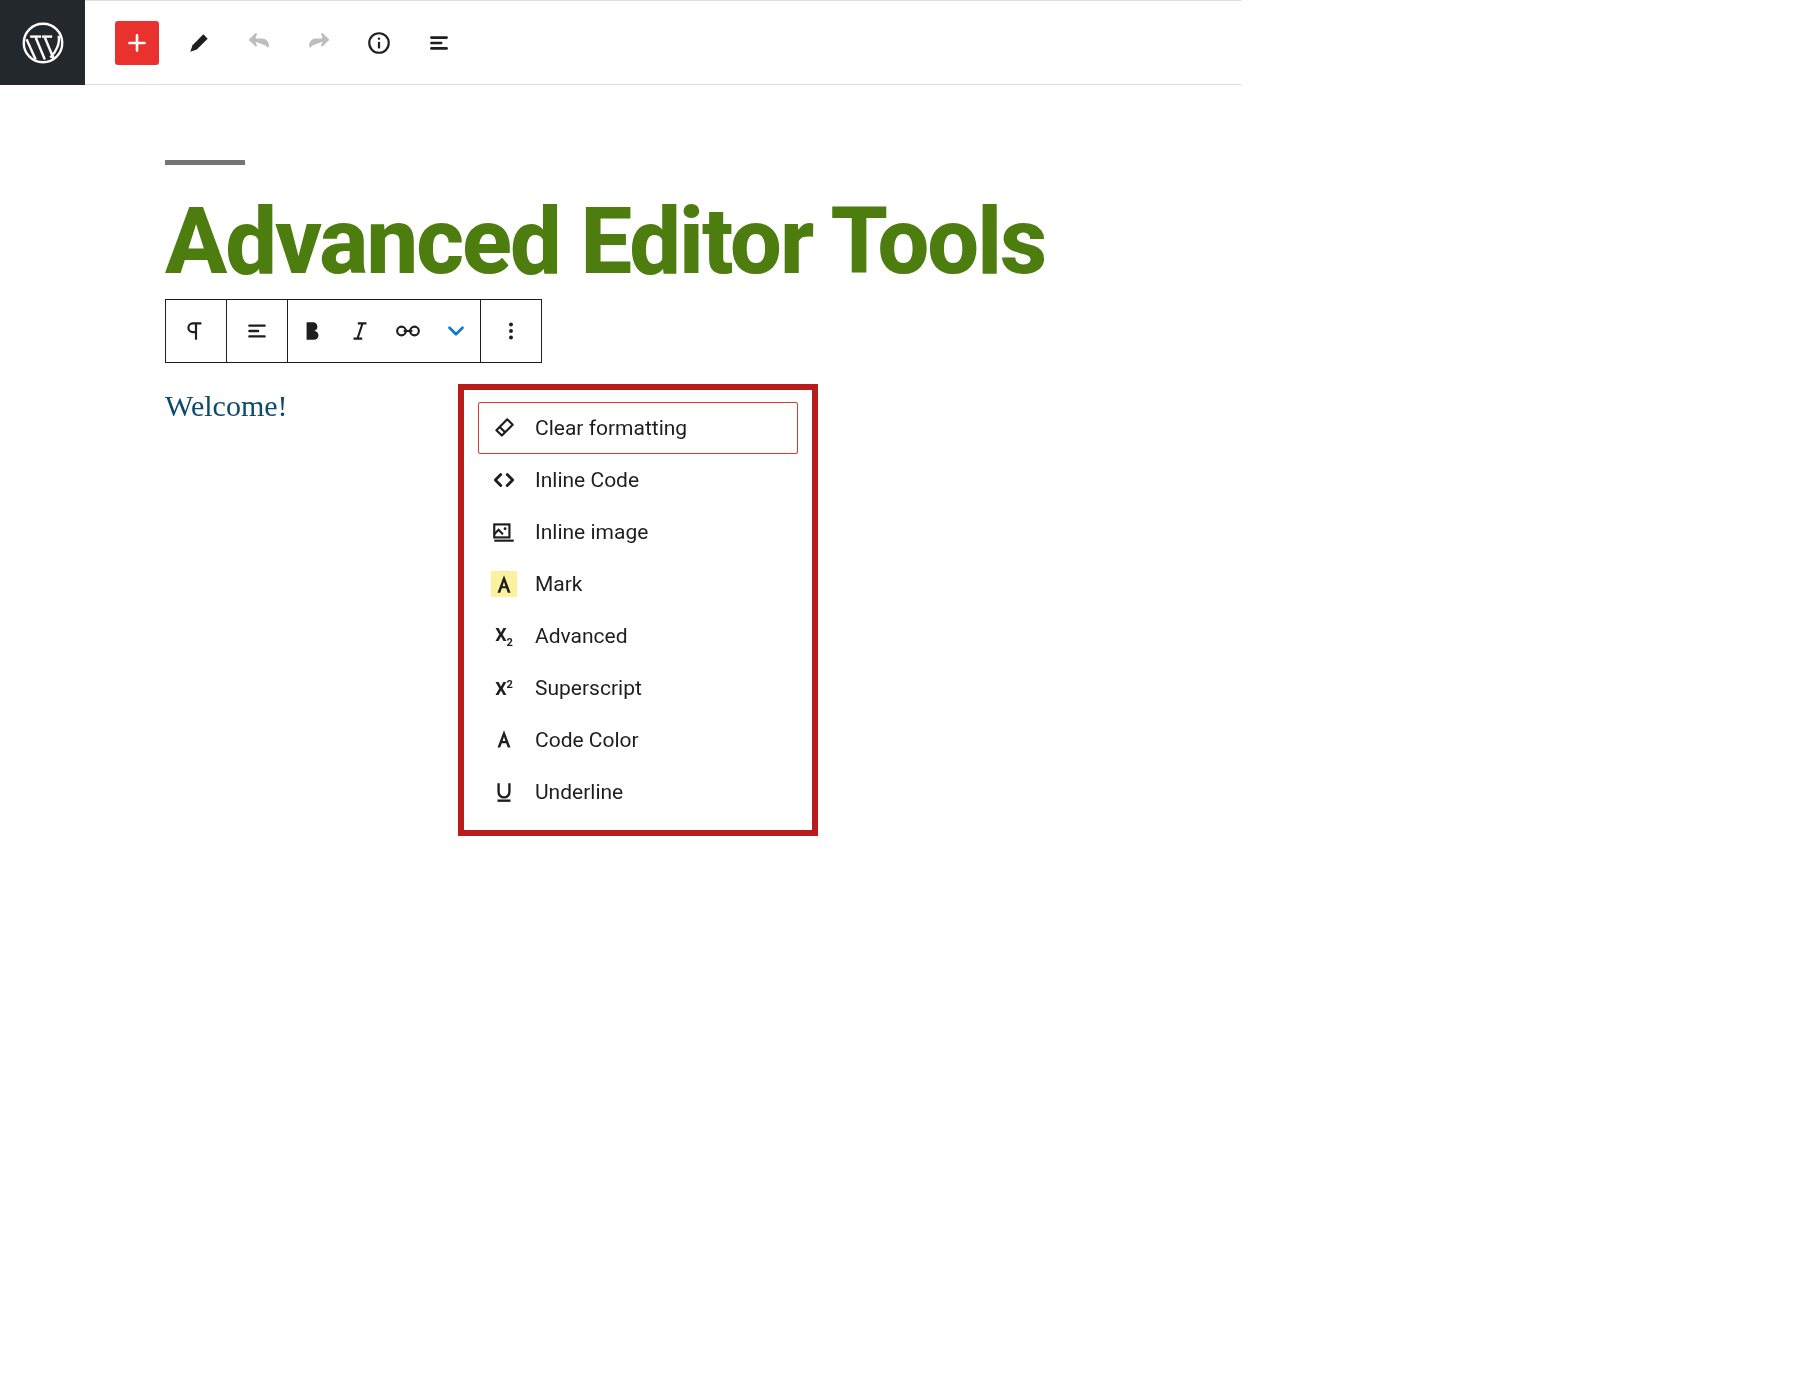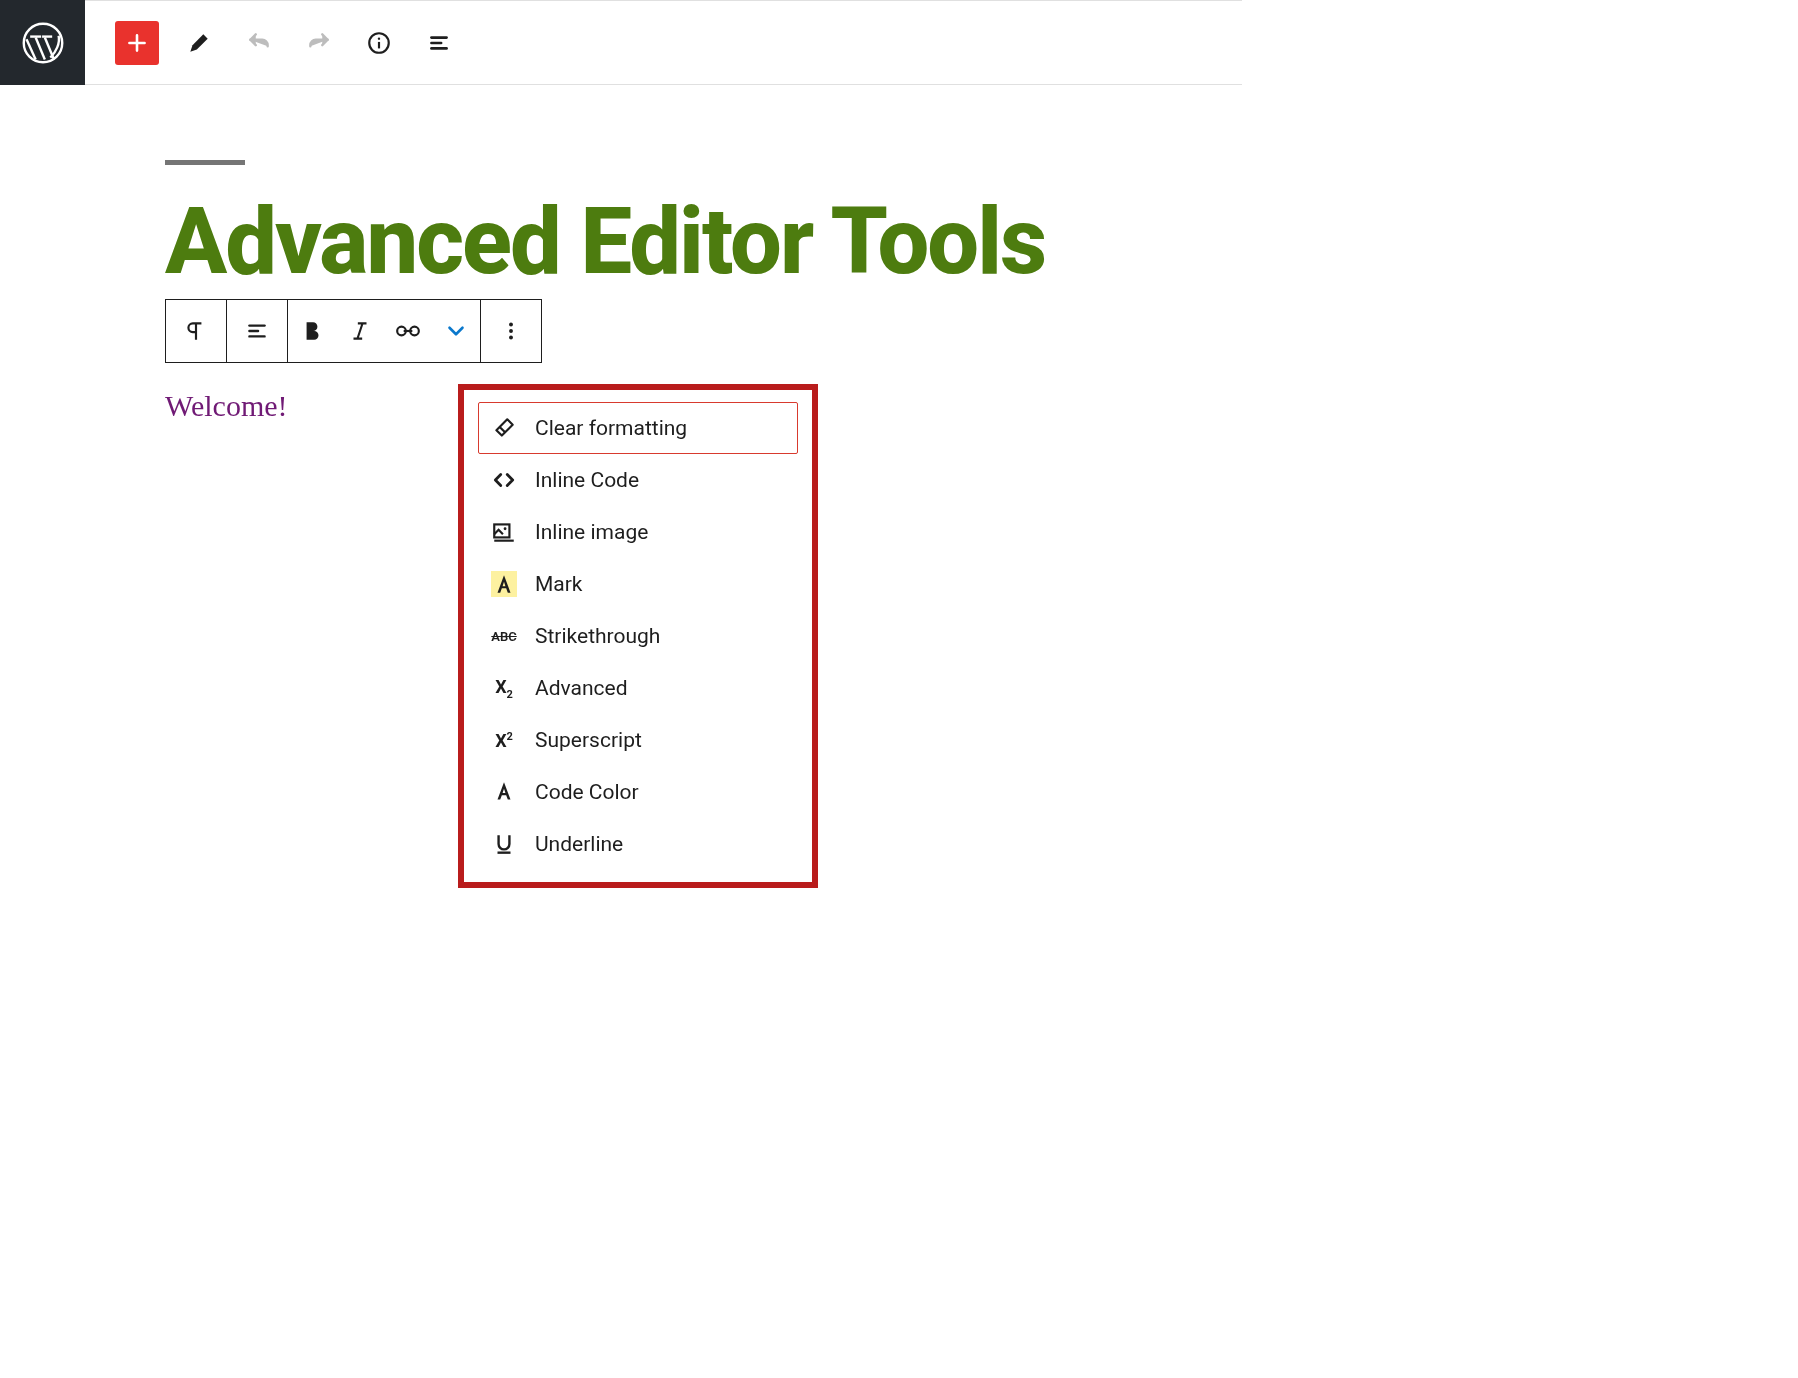--- a/index.html
+++ b/index.html
@@ -96,21 +96,21 @@
     cursor: pointer;
   }
   .tb-btn.narrow { width: 48px; }
   .tb-btn.more { width: 60px; }
   .tb-btn svg { width: 26px; height: 26px; }
 
   .welcome-text {
     margin-top: 26px;
     font-family: Georgia, "Times New Roman", serif;
     font-size: 30px;
-    color: #701a75;
+    color: #0c4a6e;
   }
 
   
   .dropdown {
     position: absolute;
     left: 458px;
     top: 384px;
     width: 360px;
     border: 6px solid #b91c1c;
     background: #fff;
@@ -295,26 +295,20 @@
     <span class="dd-icon">
       <span class="mark-bg">
         <svg viewBox="0 0 24 24" fill="#1e1e1e">
           <path d="M12 4 L18 20 H15.5 L14 16 H10 L8.5 20 H6 Z M10.7 14 H13.3 L12 10 Z"></path>
         </svg>
       </span>
     </span>
     <span>Mark</span>
   </div>
 
-  <div class="dd-item">
-    <span class="dd-icon">
-      <span style="font-size:13px;font-weight:600;text-decoration:line-through;">ABC</span>
-    </span>
-    <span>Strikethrough</span>
-  </div>
 
   <div class="dd-item">
     <span class="dd-icon">
       <span style="font-size:18px;font-weight:700;">X<sub style="font-size:11px;">2</sub></span>
     </span>
     <span>Advanced</span>
   </div>
 
   <div class="dd-item">
     <span class="dd-icon">

